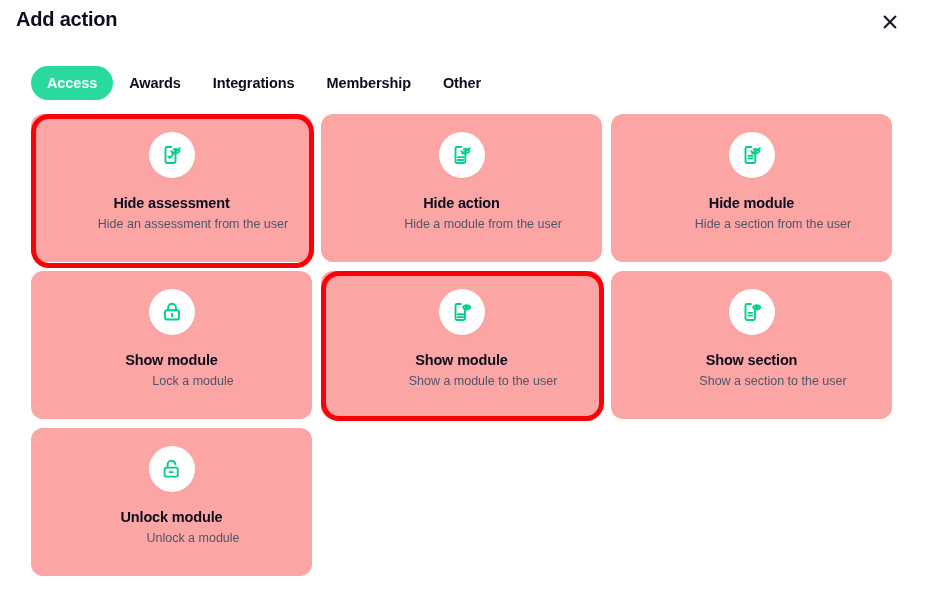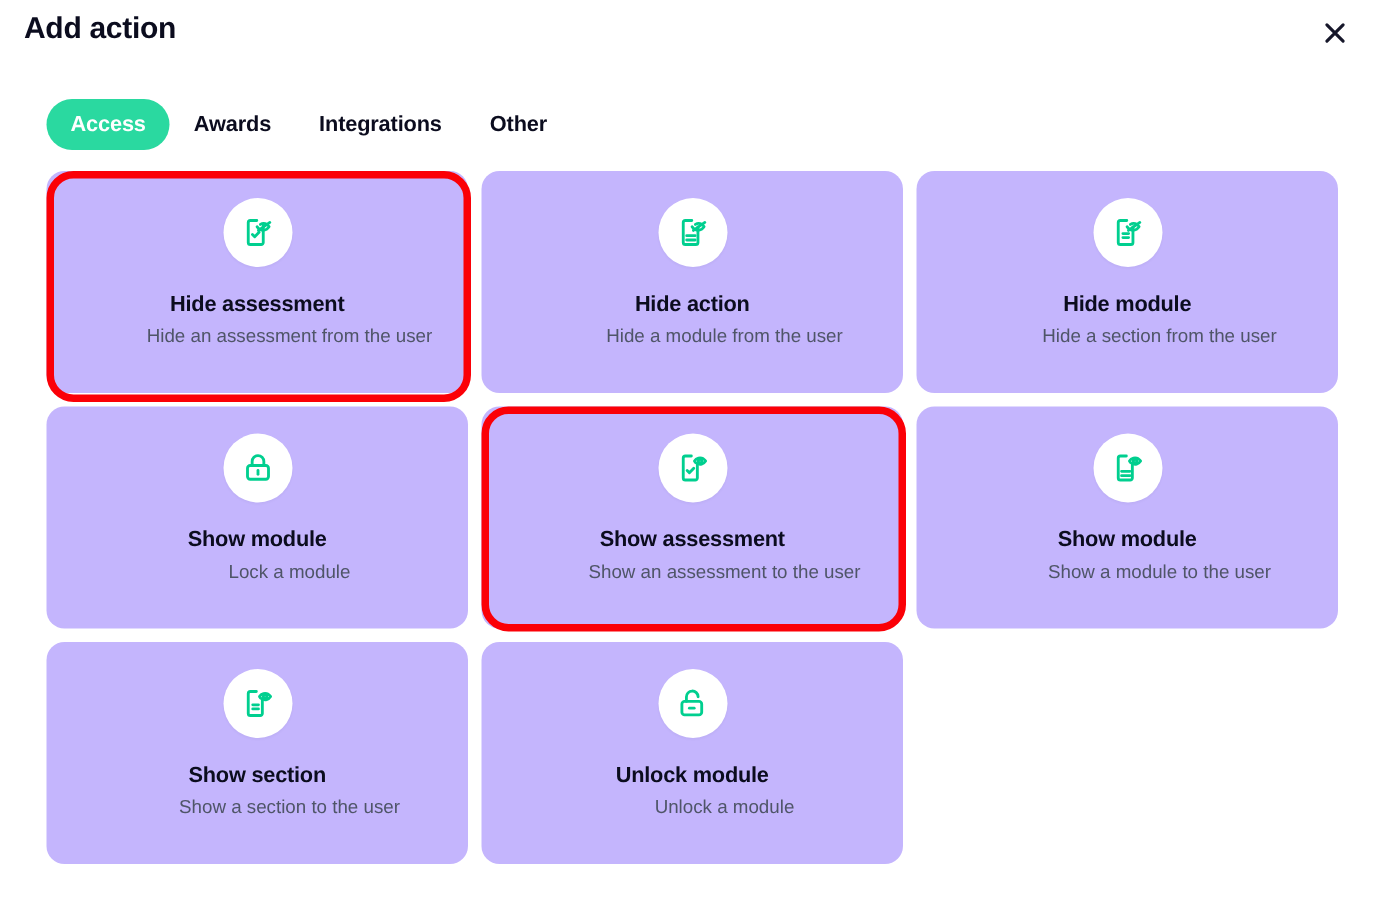--- a/index.html
+++ b/index.html
@@ -84,21 +84,21 @@
     top: 114px;
     width: 862px;
     display: grid;
     grid-template-columns: repeat(3, 281px);
     grid-column-gap: 9px;
     grid-row-gap: 9px;
   }
   .card {
     position: relative;
     height: 148px;
-    background: #c4b5fd;
+    background: #fca5a5;
     border-radius: 12px;
     cursor: pointer;
     display: flex;
     flex-direction: column;
     align-items: center;
     box-sizing: border-box;
     padding-top: 18px;
   }
   .icon-circle {
     width: 46px;
@@ -148,20 +148,21 @@
         <path d="M4.6 4.6 L15.4 15.4 M15.4 4.6 L4.6 15.4" stroke="#16172a" stroke-width="2.1" stroke-linecap="round"></path>
       </svg>
     </span>
   </button>
 </div>
 
 <div class="tabs">
   <button class="tab active">Access</button>
   <button class="tab">Awards</button>
   <button class="tab">Integrations</button>
+  <button class="tab">Membership</button>
   <button class="tab">Other</button>
 </div>
 
 <div class="grid">
 
   <div class="card">
     <div class="icon-circle">
       <svg width="24" height="24" viewBox="0 0 24 24" fill="none" stroke="#00cf8f" stroke-width="1.9" stroke-linecap="round" stroke-linejoin="round">
         <path d="M15.5 7.2V18.6a1.4 1.4 0 0 1-1.4 1.4H6.9a1.4 1.4 0 0 1-1.4-1.4V5.4A1.4 1.4 0 0 1 6.9 4h4.3"></path>
         <path d="M8.3 13.4l1.5 1.5 2.9-3"></path>
@@ -207,32 +208,20 @@
       <svg width="24" height="24" viewBox="0 0 24 24" fill="none" stroke="#00cf8f" stroke-width="1.9" stroke-linecap="round" stroke-linejoin="round">
         <rect x="5" y="10.3" width="14" height="9.2" rx="1.8"></rect>
         <path d="M8.1 10.3V7.6a3.9 3.9 0 0 1 7.8 0v2.7"></path>
         <path d="M12 13.6v2.6"></path>
       </svg>
     </div>
     <div class="card-title">Show module</div>
     <div class="card-desc">Lock a module</div>
   </div>
 
-  <div class="card">
-    <div class="icon-circle">
-      <svg width="24" height="24" viewBox="0 0 24 24" fill="none" stroke="#00cf8f" stroke-width="1.9" stroke-linecap="round" stroke-linejoin="round">
-        <path d="M14.9 9.8v8.8a1.4 1.4 0 0 1-1.4 1.4H6.9a1.4 1.4 0 0 1-1.4-1.4V5.4A1.4 1.4 0 0 1 6.9 4h4"></path>
-        <path d="M8.1 13.6l1.5 1.5 2.9-3"></path>
-        <path d="M13 7.4c1.2-2 3.8-2.7 5.9-1.5.6.4 1.2 1 1.5 1.5-1.2 2-3.8 2.7-5.9 1.5-.6-.3-1.2-.9-1.5-1.5Z"></path>
-        <circle cx="16.7" cy="7.4" r="1.15"></circle>
-      </svg>
-    </div>
-    <div class="card-title">Show assessment</div>
-    <div class="card-desc">Show an assessment to the user</div>
-  </div>
 
   <div class="card">
     <div class="icon-circle">
       <svg width="24" height="24" viewBox="0 0 24 24" fill="none" stroke="#00cf8f" stroke-width="1.9" stroke-linecap="round" stroke-linejoin="round">
         <path d="M14.9 9.8v8.8a1.4 1.4 0 0 1-1.4 1.4H6.9a1.4 1.4 0 0 1-1.4-1.4V5.4A1.4 1.4 0 0 1 6.9 4h4"></path>
         <path d="M7.7 14.2h5.6M7.7 17.1h5.6"></path>
         <path d="M13 7.4c1.2-2 3.8-2.7 5.9-1.5.6.4 1.2 1 1.5 1.5-1.2 2-3.8 2.7-5.9 1.5-.6-.3-1.2-.9-1.5-1.5Z"></path>
         <circle cx="16.7" cy="7.4" r="1.15"></circle>
       </svg>
     </div>

